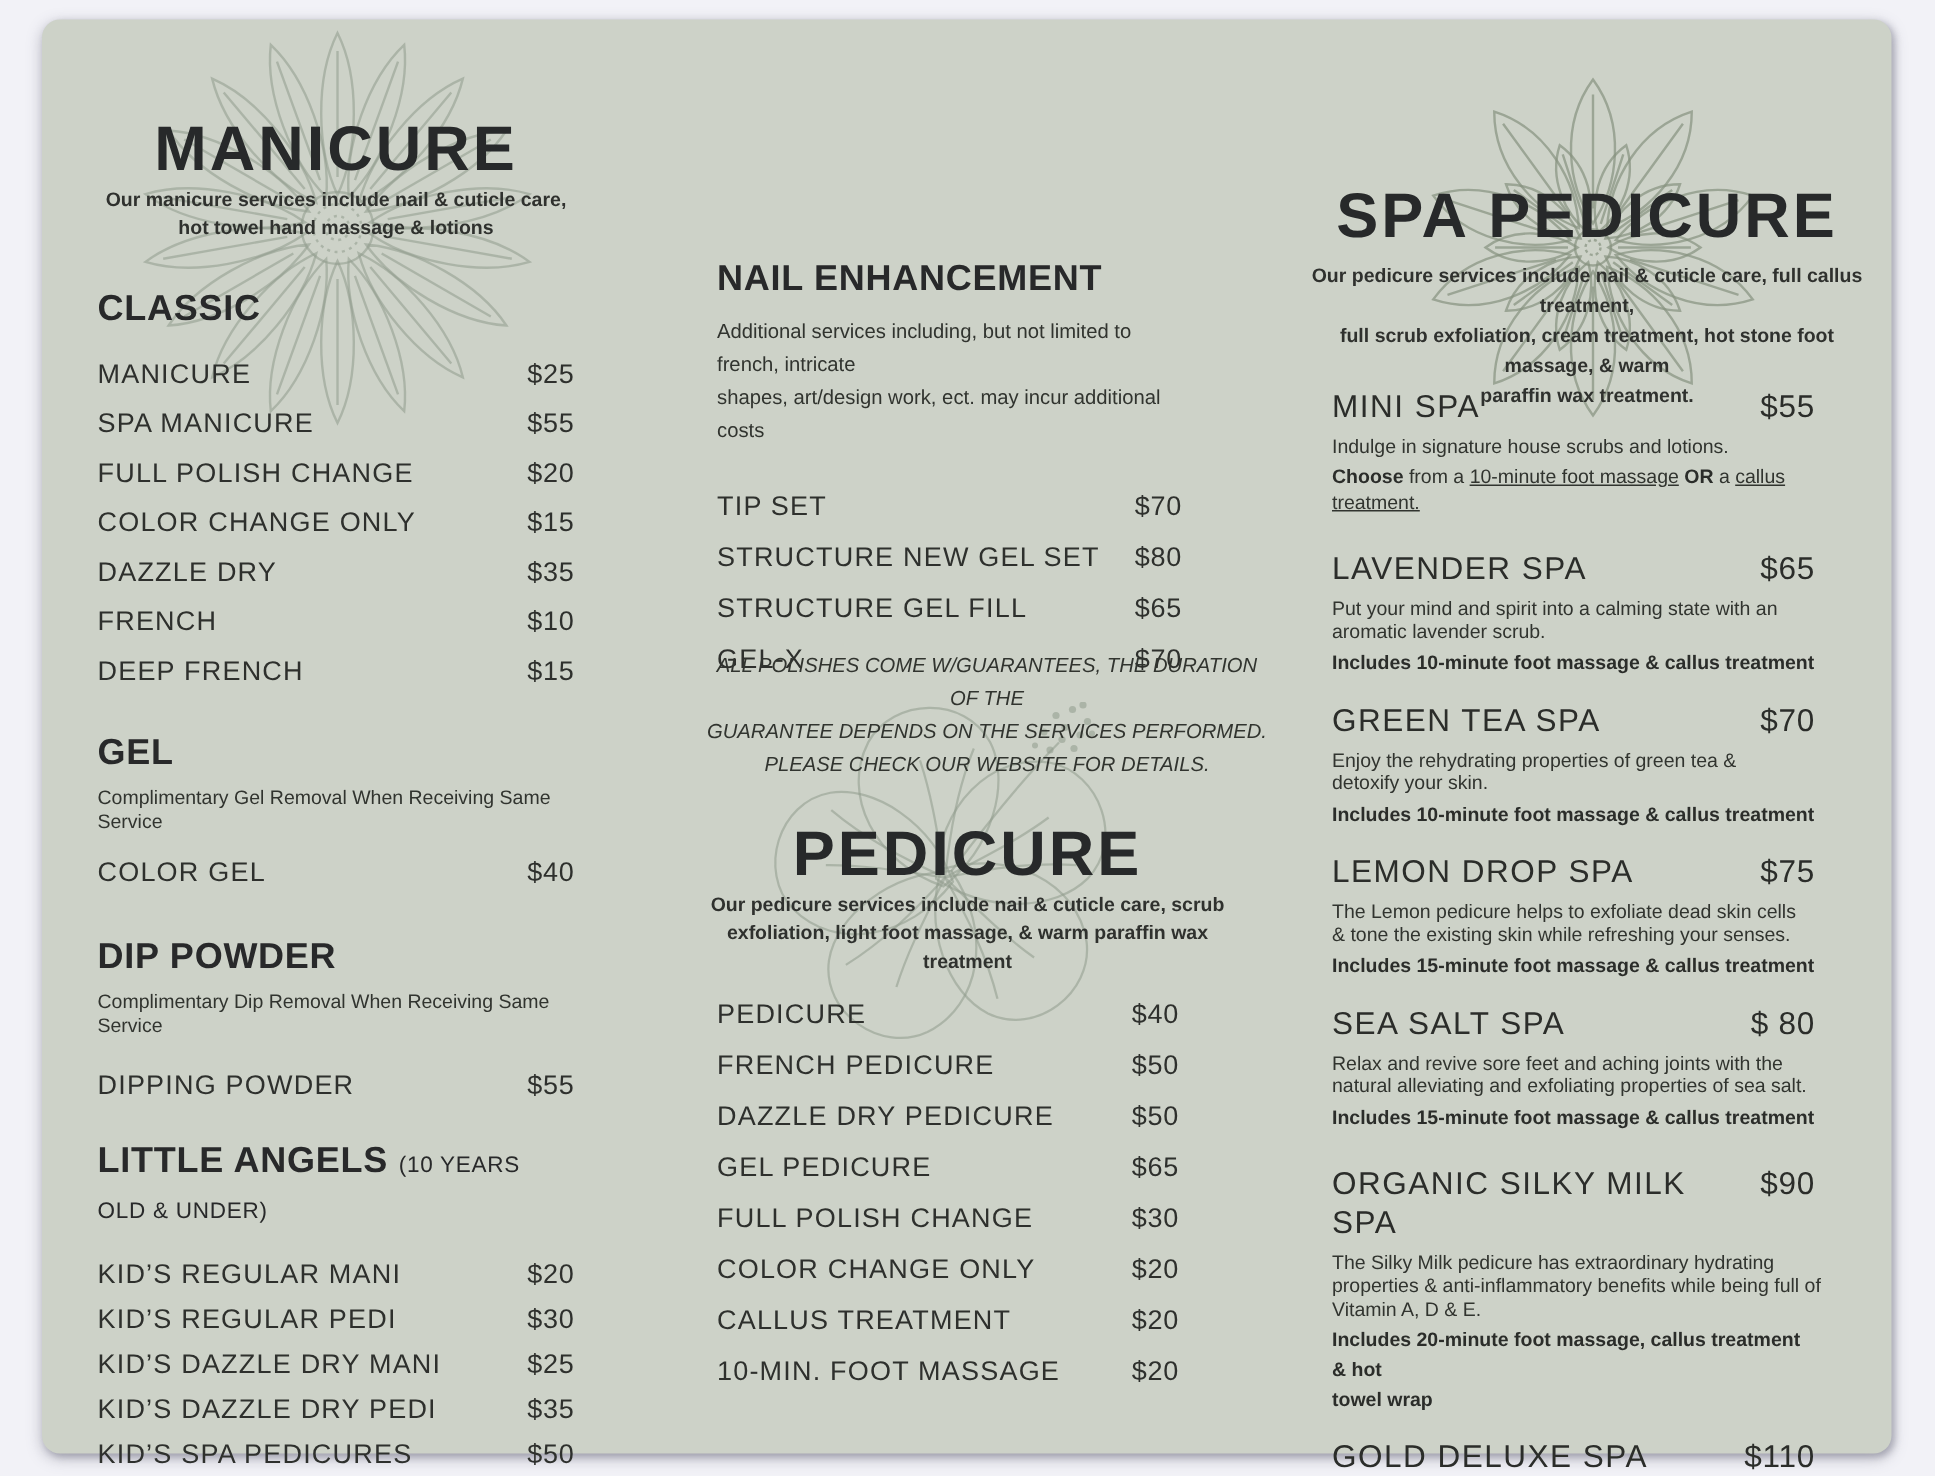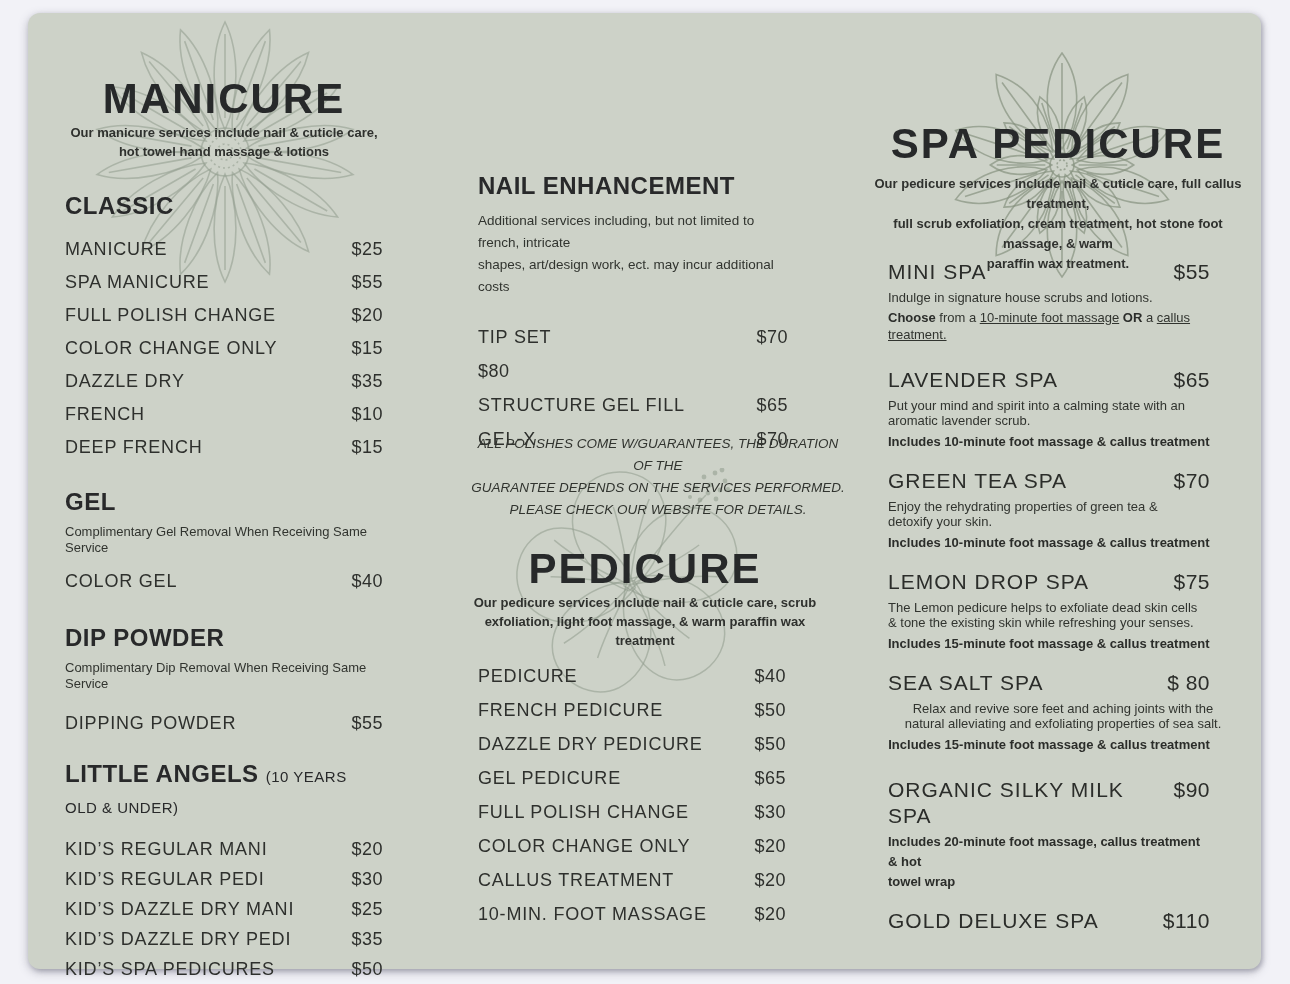--- a/index.html
+++ b/index.html
@@ -70,21 +70,21 @@
   .pedi-title-block { left: 427px; top: 532px; width: 380px; }
   .pedi-items { left: 450px; top: 652px; width: 308px; }
   .pedi-items .row { margin-bottom: 12px; }
 
   
   .spa-title-block { left: 844px; top: 107px; width: 372px; }
   .spa-title-block .subtitle { line-height: 20px; margin-top: 6px; }
   .spa-items { left: 860px; top: 246px; width: 322px; }
   .spa-item { margin-bottom: 16px; }
   .spa-item-mini { margin-bottom: 24px; }
-  .spa-item-seasalt { margin-bottom: 22px; text-align: center; }
+  .spa-item-seasalt { margin-bottom: 22px; }
   .spa-row { line-height: 26px; margin-bottom: 0; }
   .sname { font-size: 21px; letter-spacing: 1px; color: #2b2d2a; }
   .sprice { font-size: 21px; letter-spacing: 0.5px; color: #2b2d2a; }
   .sdesc {
     font-size: 13px; line-height: 15.5px; margin-top: 5px;
     white-space: pre-line; color: #31342f; width: 350px;
   }
   .sinc {
     font-size: 13px; font-weight: 700; line-height: 20px; margin-top: 3px;
     white-space: pre-line; color: #2b2d2a;
@@ -269,20 +269,21 @@
   <div class="abs ne-block">
     <div class="sec-header">NAIL ENHANCEMENT</div>
     <div class="ne-note">Additional services including, but not limited to french, intricate
 shapes, art/design work, ect. may incur additional costs</div>
     <div class="rows">
       <div class="row">
         <span class="rname">TIP SET</span>
         <span class="rprice">$70</span>
       </div>
       <div class="row">
+        <span class="rname">STRUCTURE NEW GEL SET</span>
         <span class="rprice">$80</span>
       </div>
       <div class="row">
         <span class="rname">STRUCTURE GEL FILL</span>
         <span class="rprice">$65</span>
       </div>
       <div class="row">
         <span class="rname">GEL-X</span>
         <span class="rprice">$70</span>
       </div>
@@ -390,20 +391,23 @@
       <div class="sdesc">Relax and revive sore feet and aching joints with the
 natural alleviating and exfoliating properties of sea salt.</div>
       <div class="sinc">Includes 15-minute foot massage &amp; callus treatment</div>
     </div>
 
     <div class="spa-item">
       <div class="row spa-row">
         <span class="sname">ORGANIC SILKY MILK SPA</span>
         <span class="sprice">$90</span>
       </div>
+      <div class="sdesc">The Silky Milk pedicure has extraordinary hydrating
+properties &amp; anti-inflammatory benefits while being full of
+Vitamin A, D &amp; E.</div>
       <div class="sinc">Includes 20-minute foot massage, callus treatment &amp; hot
 towel wrap</div>
     </div>
 
     <div class="spa-item spa-item-gold">
       <div class="row spa-row">
         <span class="sname">GOLD DELUXE SPA</span>
         <span class="sprice">$110</span>
       </div>
 

